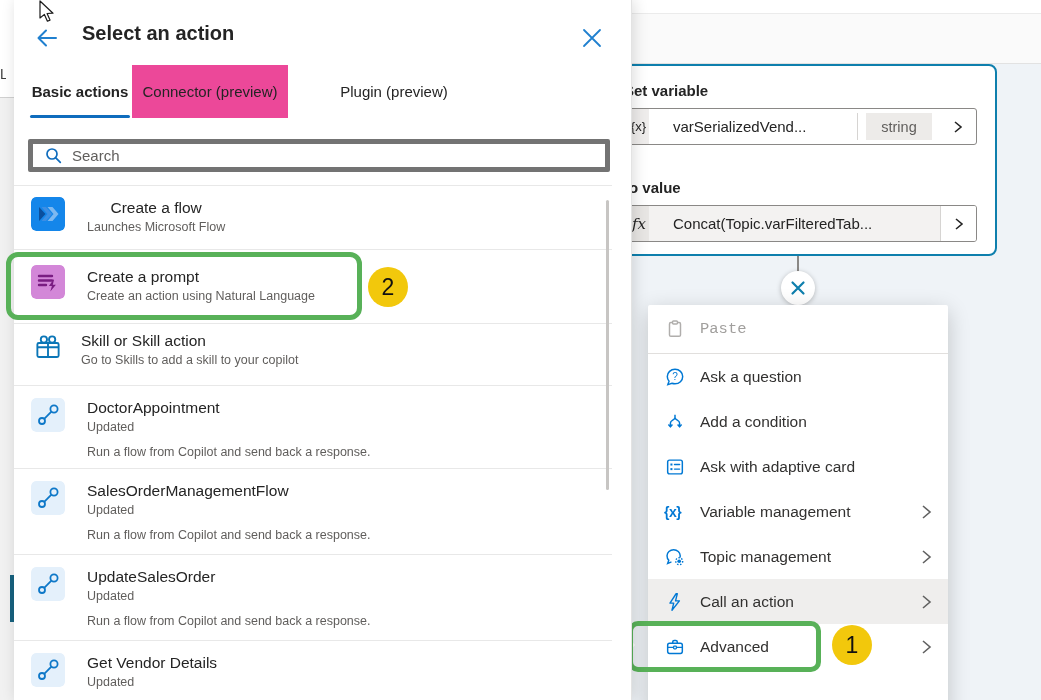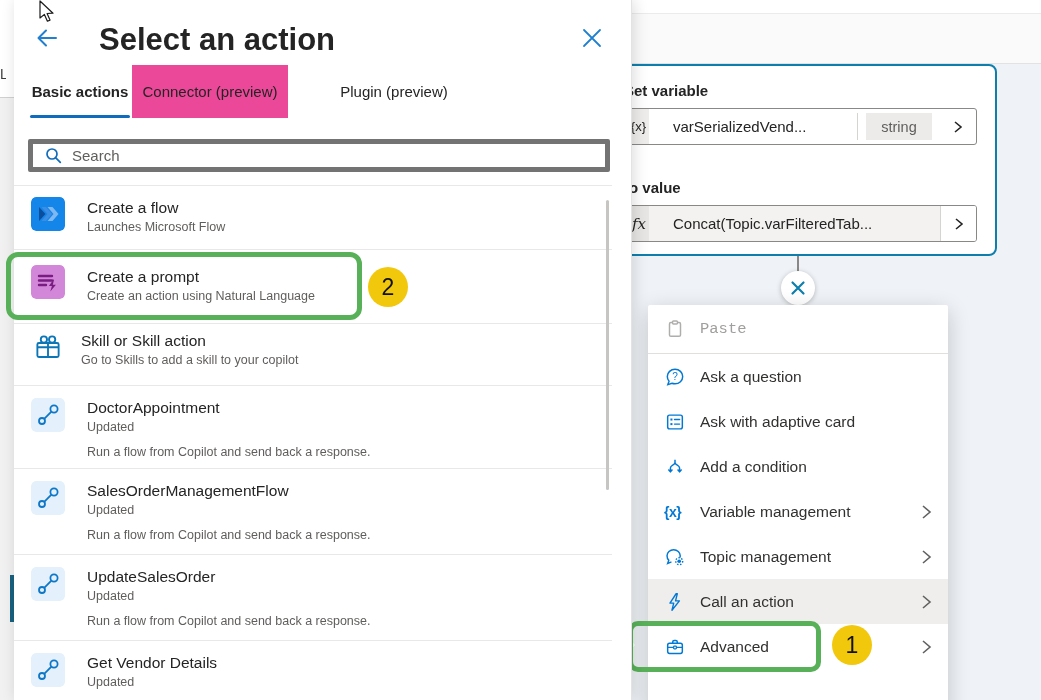--- a/index.html
+++ b/index.html
@@ -65,21 +65,21 @@
   .strip .clip-char { position:absolute; left:0px; top:66px; width:6px; height:16px; overflow:hidden;
                       font-size:14px; color:#3b3b3b; }
   .strip .teal-bar { position:absolute; left:10px; top:575px; width:4px; height:47px; background:#17627f; }
 
   
   .panel { position:absolute; left:14px; top:0; width:618px; height:700px; background:#fff; z-index:5;
            box-shadow:2px 0 14px rgba(0,0,0,.14); border-right:1px solid #e3e3e3; }
   .cursor-icon { position:absolute; left:22px; top:0px; z-index:9; }
   .panel-header { position:absolute; left:0; top:0; width:100%; height:60px; }
   .back-btn { position:absolute; left:20px; top:25px; width:26px; height:26px; cursor:pointer; }
-  .panel-title { position:absolute; left:68px; top:22px; font-size:31px; font-weight:600; color:#242424;margin-left:17px; }
+  .panel-title { position:absolute; left:68px; top:22px; font-size:20px; font-weight:600; color:#242424; }
   .close-btn { position:absolute; left:566px; top:26px; width:24px; height:24px; cursor:pointer; }
 
   .tabs { position:absolute; left:16px; top:65px; height:54px; display:flex; }
   .tab { height:53px; display:flex; align-items:center; justify-content:center; font-size:15px; color:#242424;
          cursor:pointer; position:relative; }
   .tab.t1 { width:100px; font-weight:bold; }
   .tab.t1::after { content:""; position:absolute; left:0; right:0; bottom:0; height:3px; background:#0f6cbd; border-radius:2px; }
   .tab.t2 { width:156px; background:#ec4899; margin-left:2px; }
   .tab.t3 { width:168px; margin-left:22px; }
 
@@ -90,21 +90,21 @@
   .search-box input::placeholder { color:#605e5c; }
 
   .action-list { position:absolute; left:0; top:185px; width:598px; border-top:1px solid #e8e8e8; }
   .a-row { position:relative; display:flex; padding-left:17px; border-bottom:1px solid #e8e8e8; cursor:pointer; }
   .a-row .tile { width:34px; height:34px; border-radius:5px; flex:none; }
   .a-row .txt { padding-left:22px; }
   .a-title { font-size:15.5px; color:#242424; line-height:21px; }
   .a-desc { font-size:12.5px; color:#605e5c; line-height:19px; }
   .a-status { font-size:12.5px; color:#605e5c; line-height:18px; }
   .a-desc.gap { margin-top:7px; }
-  .r1 { height:64px; } .r1 .tile { margin-top:11px; } .r1 .txt { padding-top:11px; }
+  .r1 { height:64px; } .r1 .tile { margin-top:11px; } .r1 .txt { padding-top:11px;text-align:center; }
   .r2 { height:74px; } .r2 .tile { margin-top:15px; } .r2 .txt { padding-top:16px; }
   .r3 { height:62px; } .r3 .tile-outline { margin-top:8px; } .r3 .txt { padding-top:6px; padding-left:18px; }
   .r4,.r5,.r6,.r7 { height:86px; }
   .r4 { height:83px; }
   .r4 .tile,.r5 .tile,.r6 .tile,.r7 .tile { margin-top:12px; }
   .r4 .txt,.r5 .txt,.r6 .txt,.r7 .txt { padding-top:11px; }
   .tile-outline { width:30px; height:30px; flex:none; margin-left:2px; }
 
   .green-box-row { position:absolute; left:-8px; top:2px; width:356px; height:68px; border:5px solid #58b158;
                    border-radius:12px; pointer-events:none; z-index:3; }
@@ -167,34 +167,34 @@
   <div class="ctx-row">
     <svg class="mi" viewBox="0 0 24 24">
       <path d="M12 3.6c4.7 0 8.4 3.4 8.4 7.9s-3.7 7.9-8.4 7.9c-1.2 0-2.4-.2-3.4-.6L4.2 20.3l1.3-3.7c-1.2-1.4-1.9-3.1-1.9-5.1 0-4.5 3.7-7.9 8.4-7.9z" fill="none" stroke="#0078d4" stroke-width="1.6"></path>
       <text x="12" y="15.4" font-size="11" fill="#0078d4" text-anchor="middle" font-family="Liberation Sans,sans-serif">?</text>
     </svg>
     <span class="lbl">Ask a question</span>
   </div>
 
   <div class="ctx-row">
     <svg class="mi" viewBox="0 0 24 24">
+      <path d="M12 4v3c0 3-5 3-5 6v4M12 7c0 3 5 3 5 6v4" fill="none" stroke="#0078d4" stroke-width="1.6"></path>
+      <path d="M4.8 14.8L7 17.3l2.2-2.5M14.8 14.8L17 17.3l2.2-2.5" fill="none" stroke="#0078d4" stroke-width="1.6" stroke-linejoin="round"></path>
+    </svg>
+    <span class="lbl">Add a condition</span>
+  </div>
+
+  <div class="ctx-row">
+    <svg class="mi" viewBox="0 0 24 24">
       <rect x="4" y="4.5" width="16" height="15" rx="2" fill="none" stroke="#0078d4" stroke-width="1.6"></rect>
       <rect x="7" y="8.2" width="2.2" height="2.2" fill="#0078d4"></rect>
       <rect x="7" y="13.2" width="2.2" height="2.2" fill="#0078d4"></rect>
       <path d="M11.5 9.3H17M11.5 14.3H17" stroke="#0078d4" stroke-width="1.6" stroke-linecap="round"></path>
     </svg>
     <span class="lbl">Ask with adaptive card</span>
-  </div>
-
-  <div class="ctx-row">
-    <svg class="mi" viewBox="0 0 24 24">
-      <path d="M12 4v3c0 3-5 3-5 6v4M12 7c0 3 5 3 5 6v4" fill="none" stroke="#0078d4" stroke-width="1.6"></path>
-      <path d="M4.8 14.8L7 17.3l2.2-2.5M14.8 14.8L17 17.3l2.2-2.5" fill="none" stroke="#0078d4" stroke-width="1.6" stroke-linejoin="round"></path>
-    </svg>
-    <span class="lbl">Add a condition</span>
   </div>
 
   <div class="ctx-row">
     <span class="glyph-var">{x}</span>
     <span class="lbl">Variable management</span>
     <svg class="sub-chev" width="16" height="18" viewBox="0 0 16 18">
         <path d="M5 3l7 6-7 6" fill="none" stroke="#616161" stroke-width="1.6"></path>
       </svg>
   </div>
 

